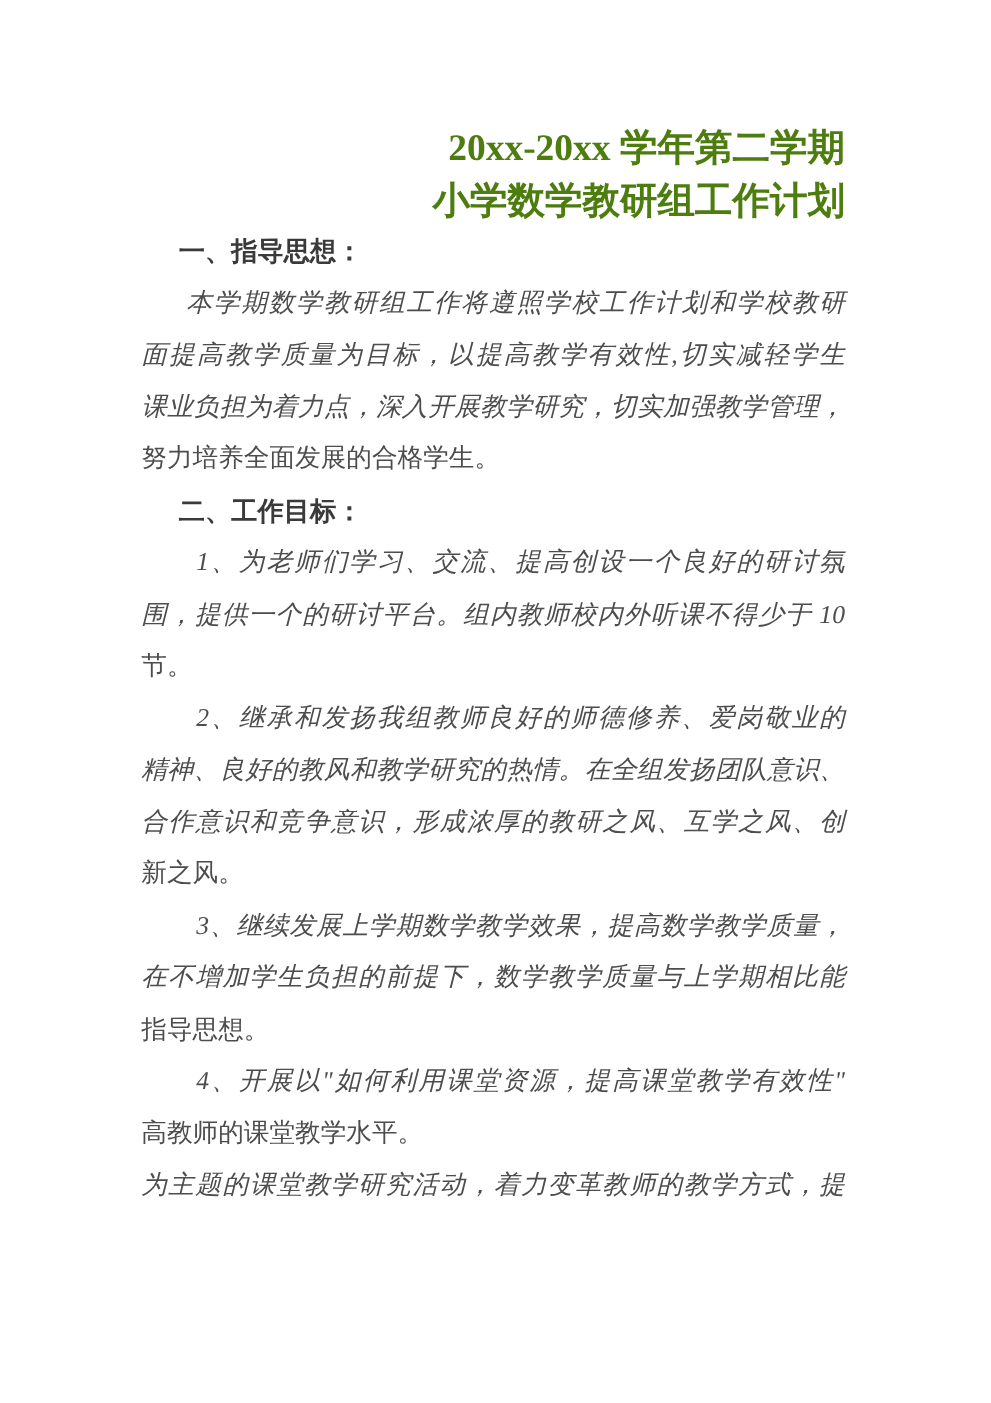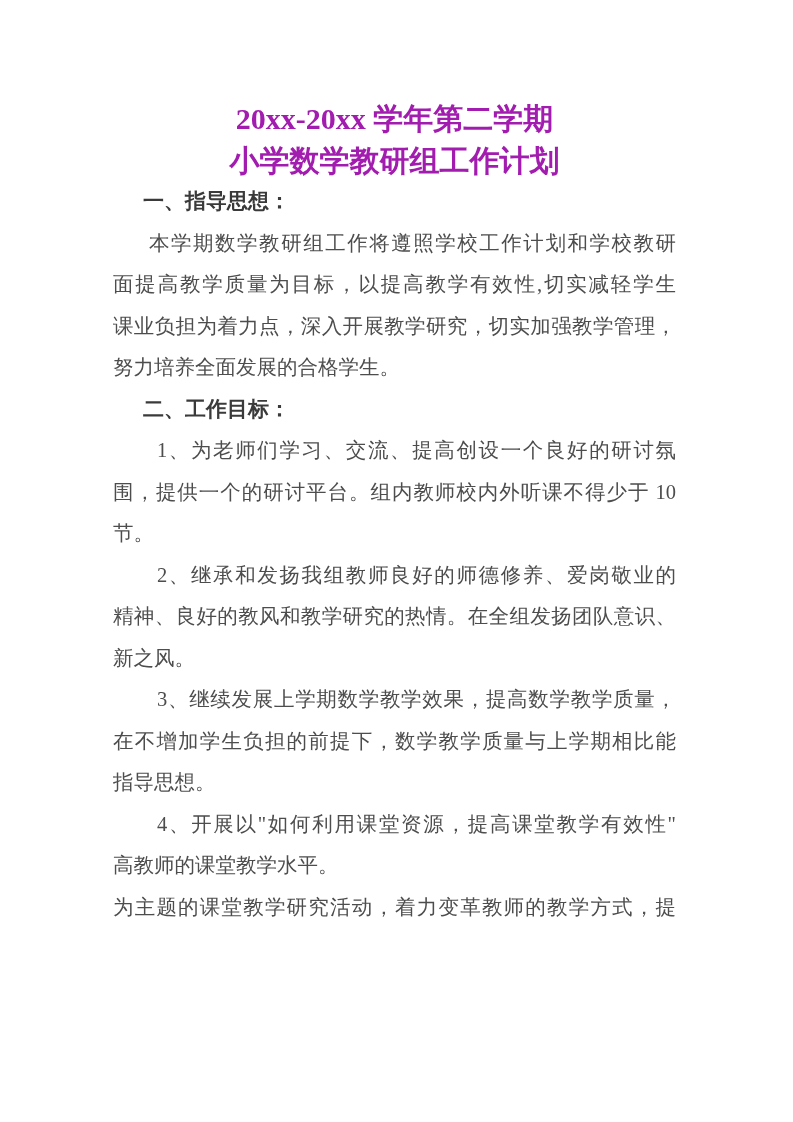--- a/index.html
+++ b/index.html
@@ -15,23 +15,23 @@
     overflow: hidden;
   }
   .content {
     padding: 98px 117px 0 113px;
   }
 
   
   .tline {
     font-size: 30px;
     font-weight: bold;
-    color: #a21caf;
+    color: #4d7c0f;
     line-height: 41.5px;
-    text-align: center;
+    text-align: right;
     white-space: nowrap;
   }
 
   
   .hline {
     font-size: 21px;
     font-weight: bold;
     color: #3a3a3a;
     line-height: 41.5px;
     padding-left: 30px;
@@ -42,20 +42,21 @@
   .bline {
     font-size: 20.5px;
     color: #4d4d4d;
     line-height: 41.5px;
   }
   
   .j {
     text-align: justify;
     text-align-last: justify;
     text-justify: inter-character;
+    font-style: italic;
   }
   
   .ind-p { text-indent: 36px; }
   
   .ind-i { text-indent: 44px; }
 </style>
 </head>
 <body>
 
 <div class="page">
@@ -81,20 +82,21 @@
 
       <div>
         <div class="bline j ind-i">1、为老师们学习、交流、提高创设一个良好的研讨氛</div>
         <div class="bline j">围，提供一个的研讨平台。组内教师校内外听课不得少于 10</div>
         <div class="bline">节。</div>
       </div>
 
       <div>
         <div class="bline j ind-i">2、继承和发扬我组教师良好的师德修养、爱岗敬业的</div>
         <div class="bline j">精神、良好的教风和教学研究的热情。在全组发扬团队意识、</div>
+        <div class="bline j">合作意识和竞争意识，形成浓厚的教研之风、互学之风、创</div>
         <div class="bline">新之风。</div>
       </div>
 
       <div>
         <div class="bline j ind-i">3、继续发展上学期数学教学效果，提高数学教学质量，</div>
         <div class="bline j">在不增加学生负担的前提下，数学教学质量与上学期相比能</div>
         <div class="bline">指导思想。</div>
       </div>
 
       <div>

